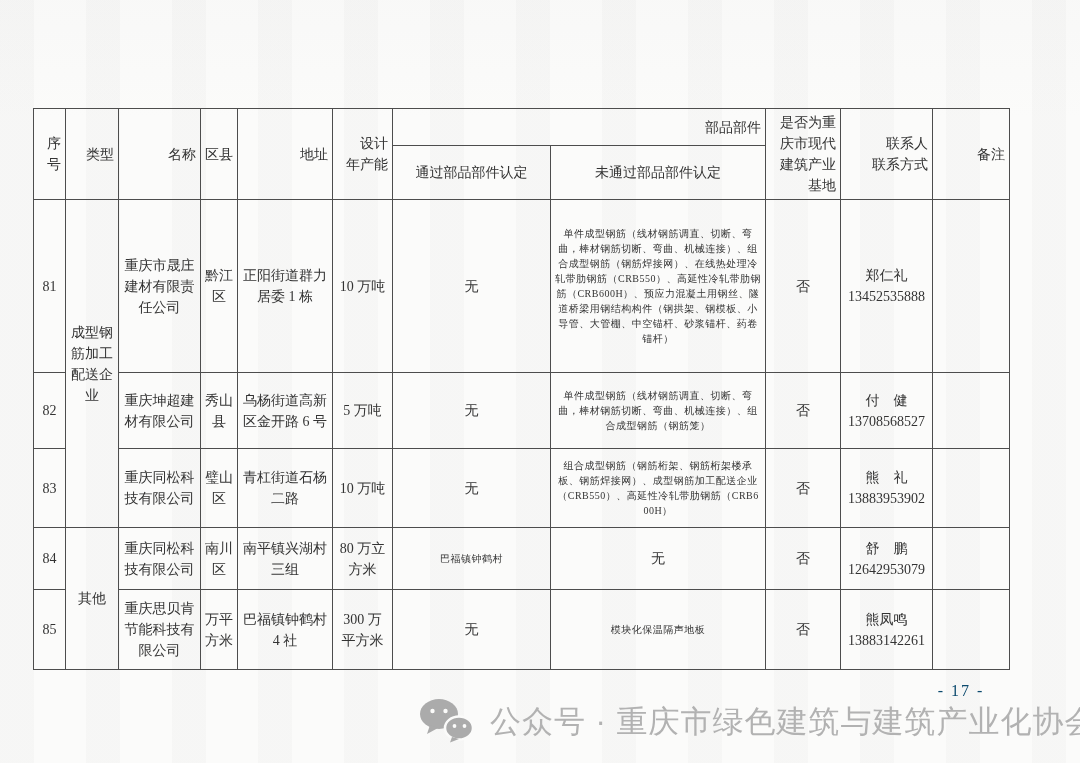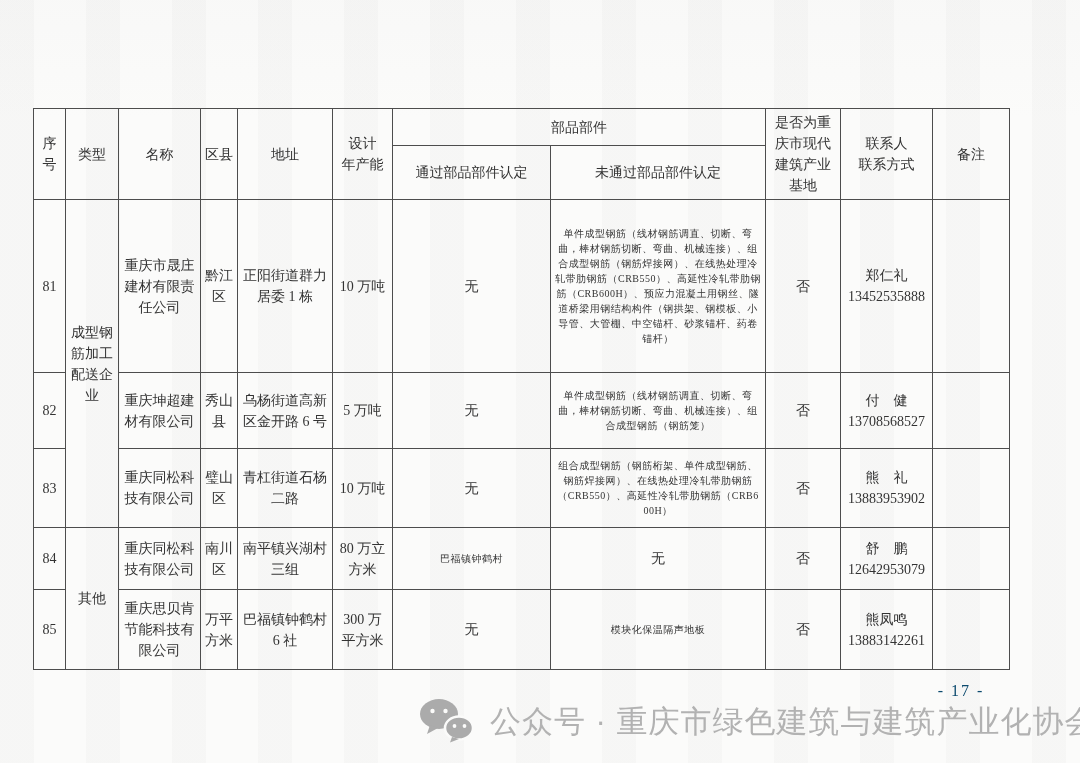--- a/index.html
+++ b/index.html
@@ -28,21 +28,21 @@
   }
   .doc-table th, .doc-table td {
     border:1px solid #4d4d4d;
     text-align:center;
     vertical-align:middle;
     padding:3px 4px;
     word-break:break-all;
     line-height:1.5;
     font-weight:normal;
   }
-  .h1 th { height:26px; }
+  .h1 th { height:26px;text-align:right; }
   .h2 th { height:41px; }
   .r81 { height:173px; }
   .r82 { height:76px; }
   .r83 { height:79px; }
   .r84 { height:62px;font-family:Liberation Serif, serif; }
   .r85 { height:80px; }
   .cell-left { text-align:left; padding:6px 8px; }
   .longtext { font-size:10px; letter-spacing:0.5px; line-height:1.55; }
   .pre { white-space:pre-line; }
   .name-cell { padding:3px 10px; }
@@ -135,21 +135,21 @@
       </td>
       <td></td>
     </tr>
     <tr class="r83">
       <td>83</td>
       <td class="name-cell">重庆同松科技有限公司</td>
       <td>璧山区</td>
       <td>青杠街道石杨二路</td>
       <td>10 万吨</td>
       <td>无</td>
-      <td class="cell-left longtext">组合成型钢筋（钢筋桁架、单件成型钢筋、钢筋焊接网）、在线热处理冷轧带肋钢筋（CRB550）、高延性冷轧带肋钢筋（CRB600H）</td>
+      <td class="cell-left longtext">组合成型钢筋（钢筋桁架、钢筋桁架楼承板、钢筋焊接网）、成型钢筋加工配送企业（CRB550）、高延性冷轧带肋钢筋（CRB600H）</td>
       <td>否</td>
       <td class="contact-cell">
         <div>熊　礼</div>
         <div>13883953902</div>
       </td>
       <td></td>
     </tr>
     <tr class="r84">
       <td>84</td>
       <td rowspan="2">其他</td>
@@ -163,21 +163,21 @@
       <td class="contact-cell">
         <div>舒　鹏</div>
         <div>12642953079</div>
       </td>
       <td></td>
     </tr>
     <tr class="r85">
       <td>85</td>
       <td class="name-cell">重庆思贝肯节能科技有限公司</td>
       <td>万平方米</td>
-      <td>巴福镇钟鹤村 6 社</td>
+      <td>巴福镇钟鹤村 4 社</td>
       <td>300 万平方米</td>
       <td>无</td>
       <td class="cell-left longtext">模块化保温隔声地板</td>
       <td>否</td>
       <td class="contact-cell">
         <div>熊凤鸣</div>
         <div>13883142261</div>
       </td>
       <td></td>
     </tr>

